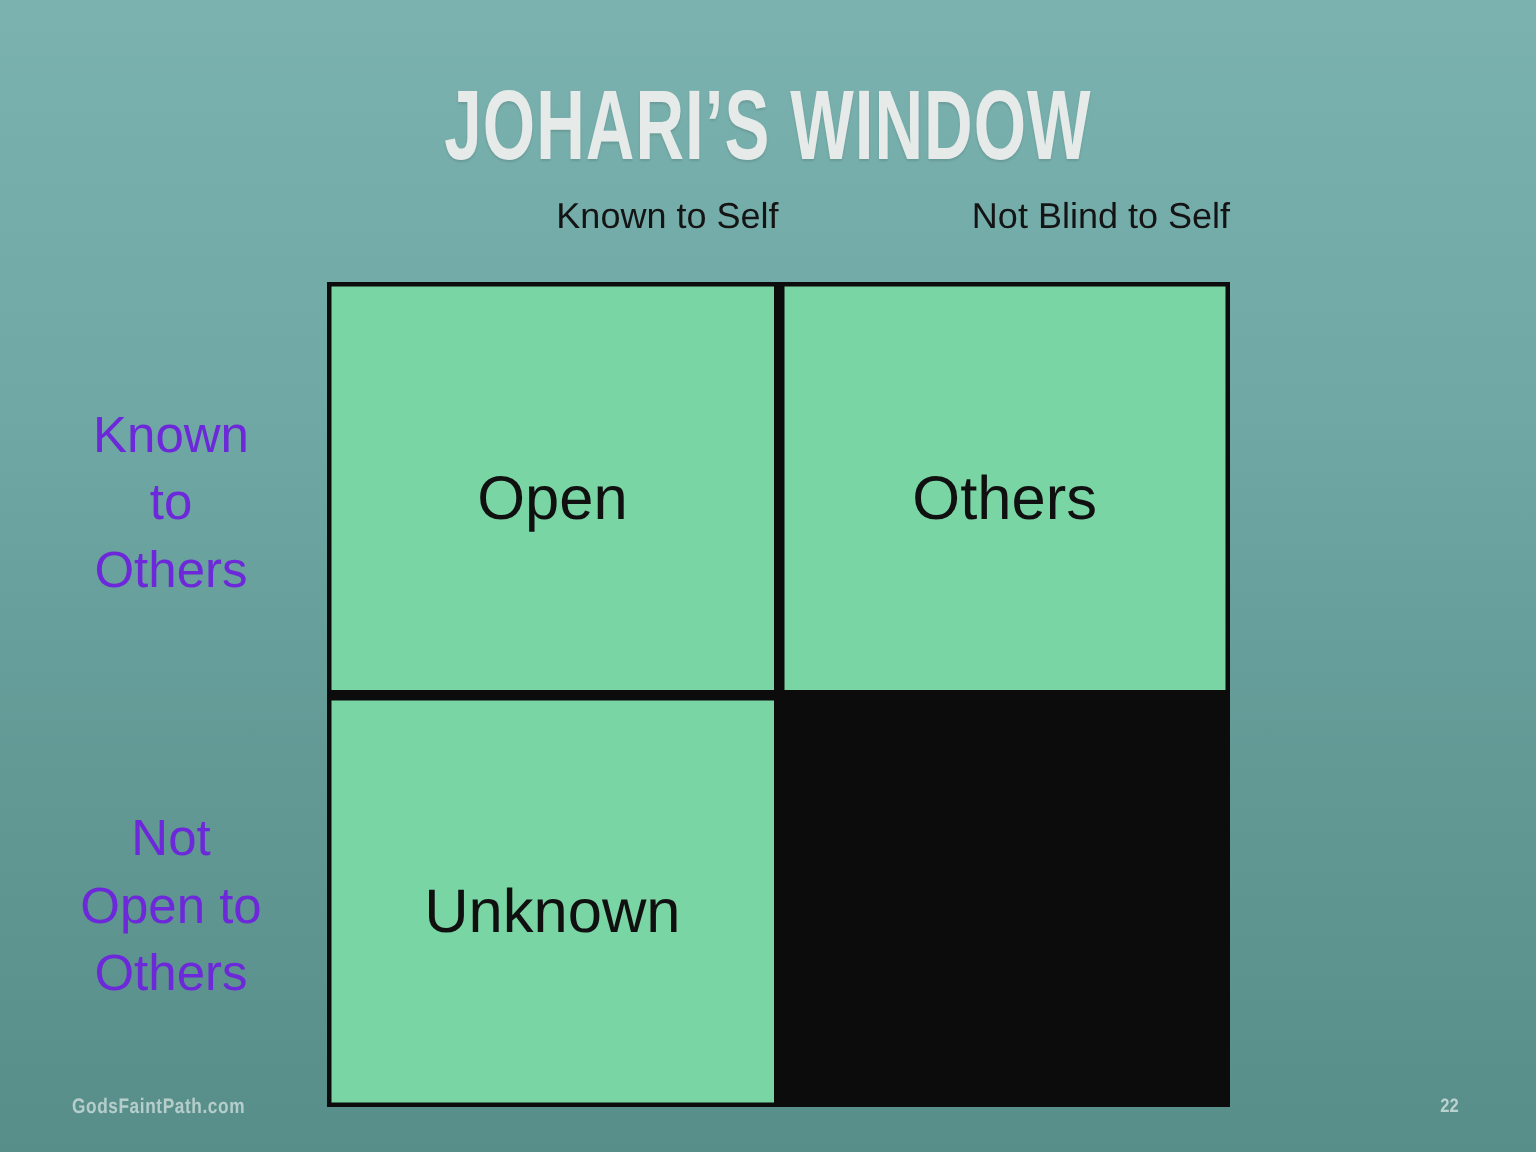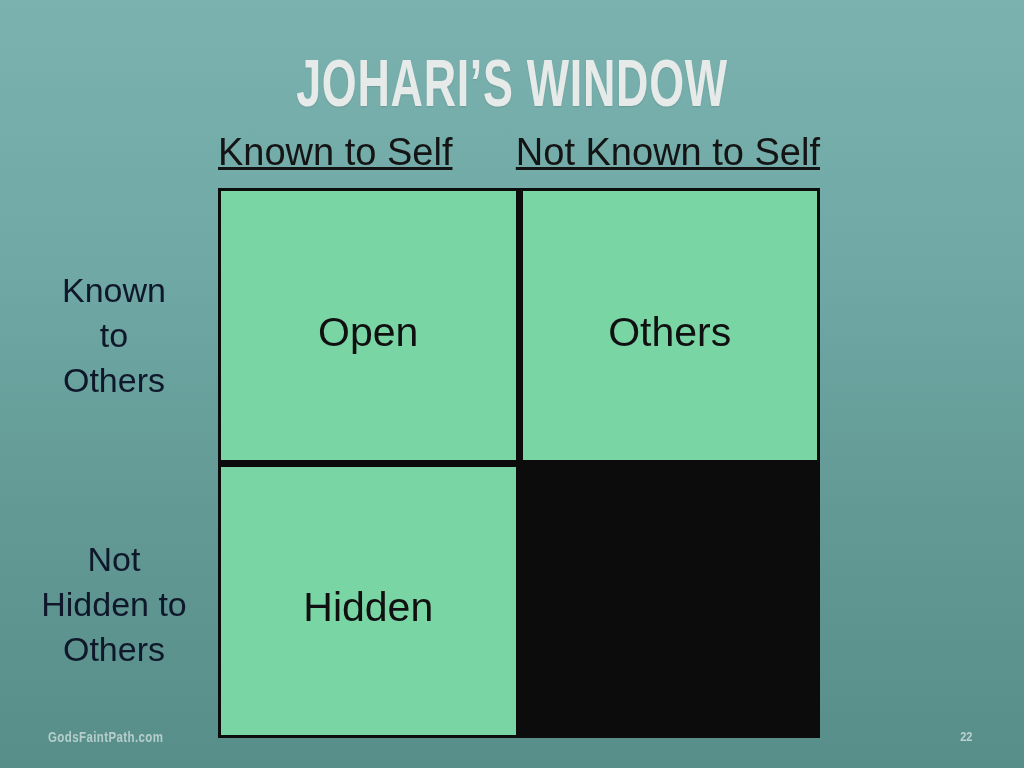--- a/index.html
+++ b/index.html
@@ -28,37 +28,36 @@
   }
 
   
   .col-headers {
     position: absolute;
     left: 218px; top: 132px; width: 602px;
     display: flex;
   }
   .col-header {
     flex: 1;
-    text-align: left;
-    font-size: 38px;
+    text-align: right;
+    font-size: 24px;
     line-height: 1.1;
     color: #141414;
     white-space: nowrap;
-    text-decoration: underline;
   }
 
   
   .row-header {
     position: absolute;
     left: 8px;
     width: 212px;
     text-align: center;
     font-size: 34px;
     line-height: 45px;
-    color: #0f172a;
+    color: #6d28d9;
     white-space: pre-line;
   }
   .row-header.top { top: 268px; }
   .row-header.bottom { top: 537px; }
 
   
   .matrix {
     position: absolute;
     left: 218px; top: 188px;
     width: 602px; height: 550px;
@@ -103,36 +102,36 @@
     transform-origin: 100% 50%;
   }
 </style>
 </head>
 <body>
 
 <div class="slide-title">JOHARI’S WINDOW</div>
 
 <div class="col-headers">
   <div class="col-header">Known to Self</div>
-  <div class="col-header">Not Known to Self</div>
+  <div class="col-header">Not Blind to Self</div>
 </div>
 
 <div class="row-header top">Known
 to
 Others</div>
 <div class="row-header bottom">Not
-Hidden to
+Open to
 Others</div>
 
 <div class="matrix">
   <div class="cell">
     <span class="cell-label">Open</span>
   </div>
   <div class="cell">
     <span class="cell-label">Others</span>
   </div>
   <div class="cell">
-    <span class="cell-label">Hidden</span>
+    <span class="cell-label">Unknown</span>
   </div>
 </div>
 
 <div class="watermark">GodsFaintPath.com</div>
 <div class="page-number">22</div>
 
 </body></html>

